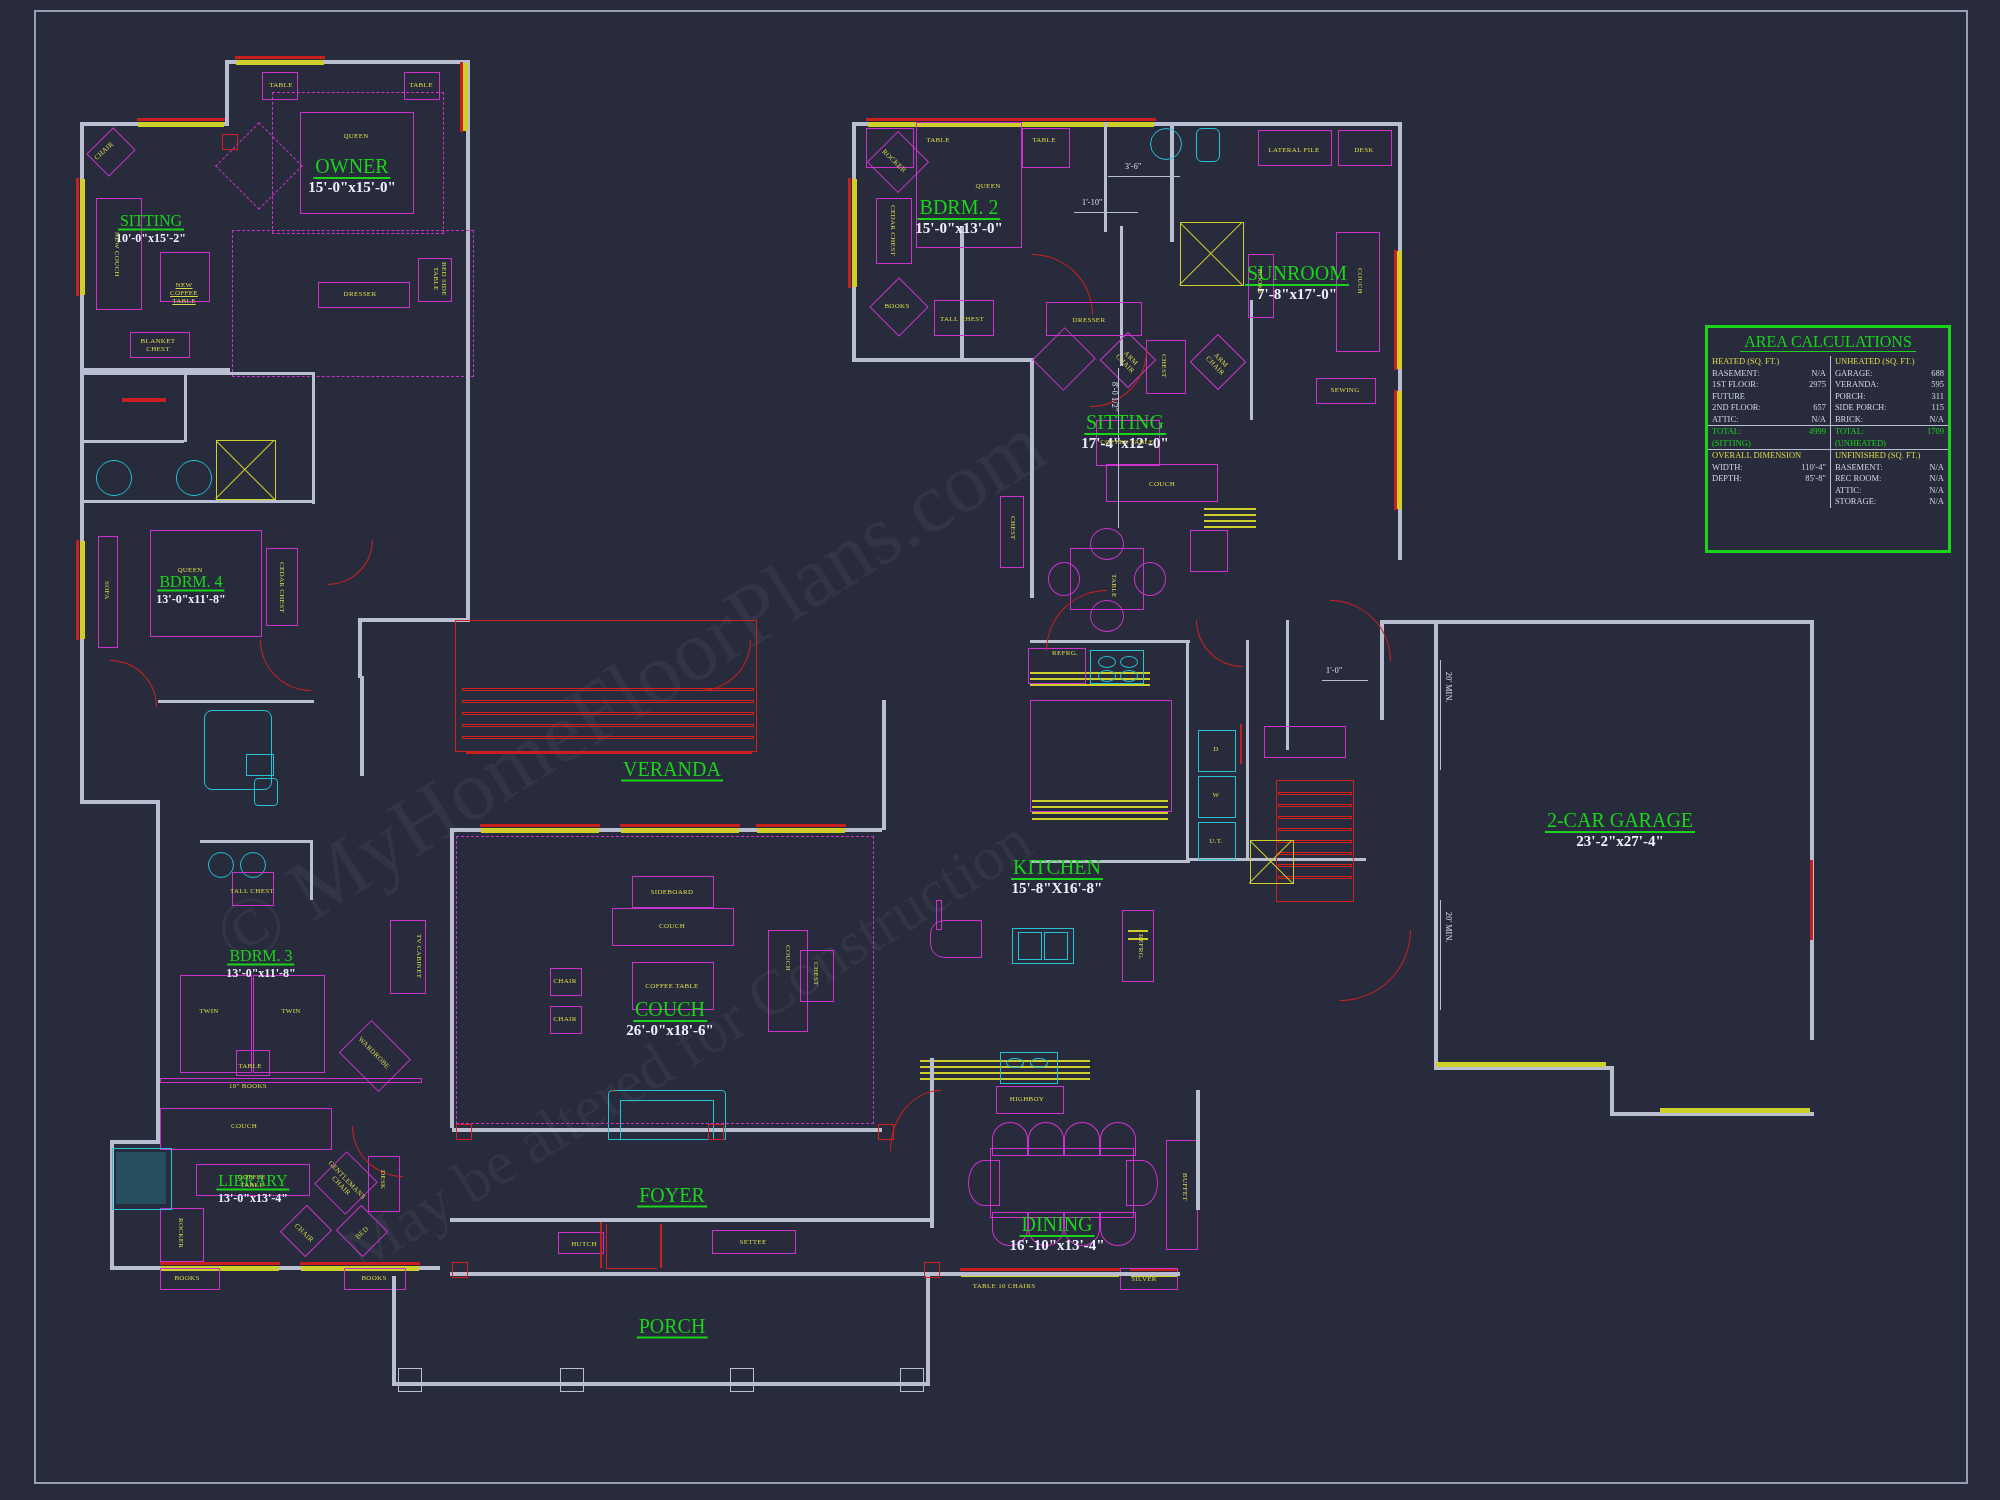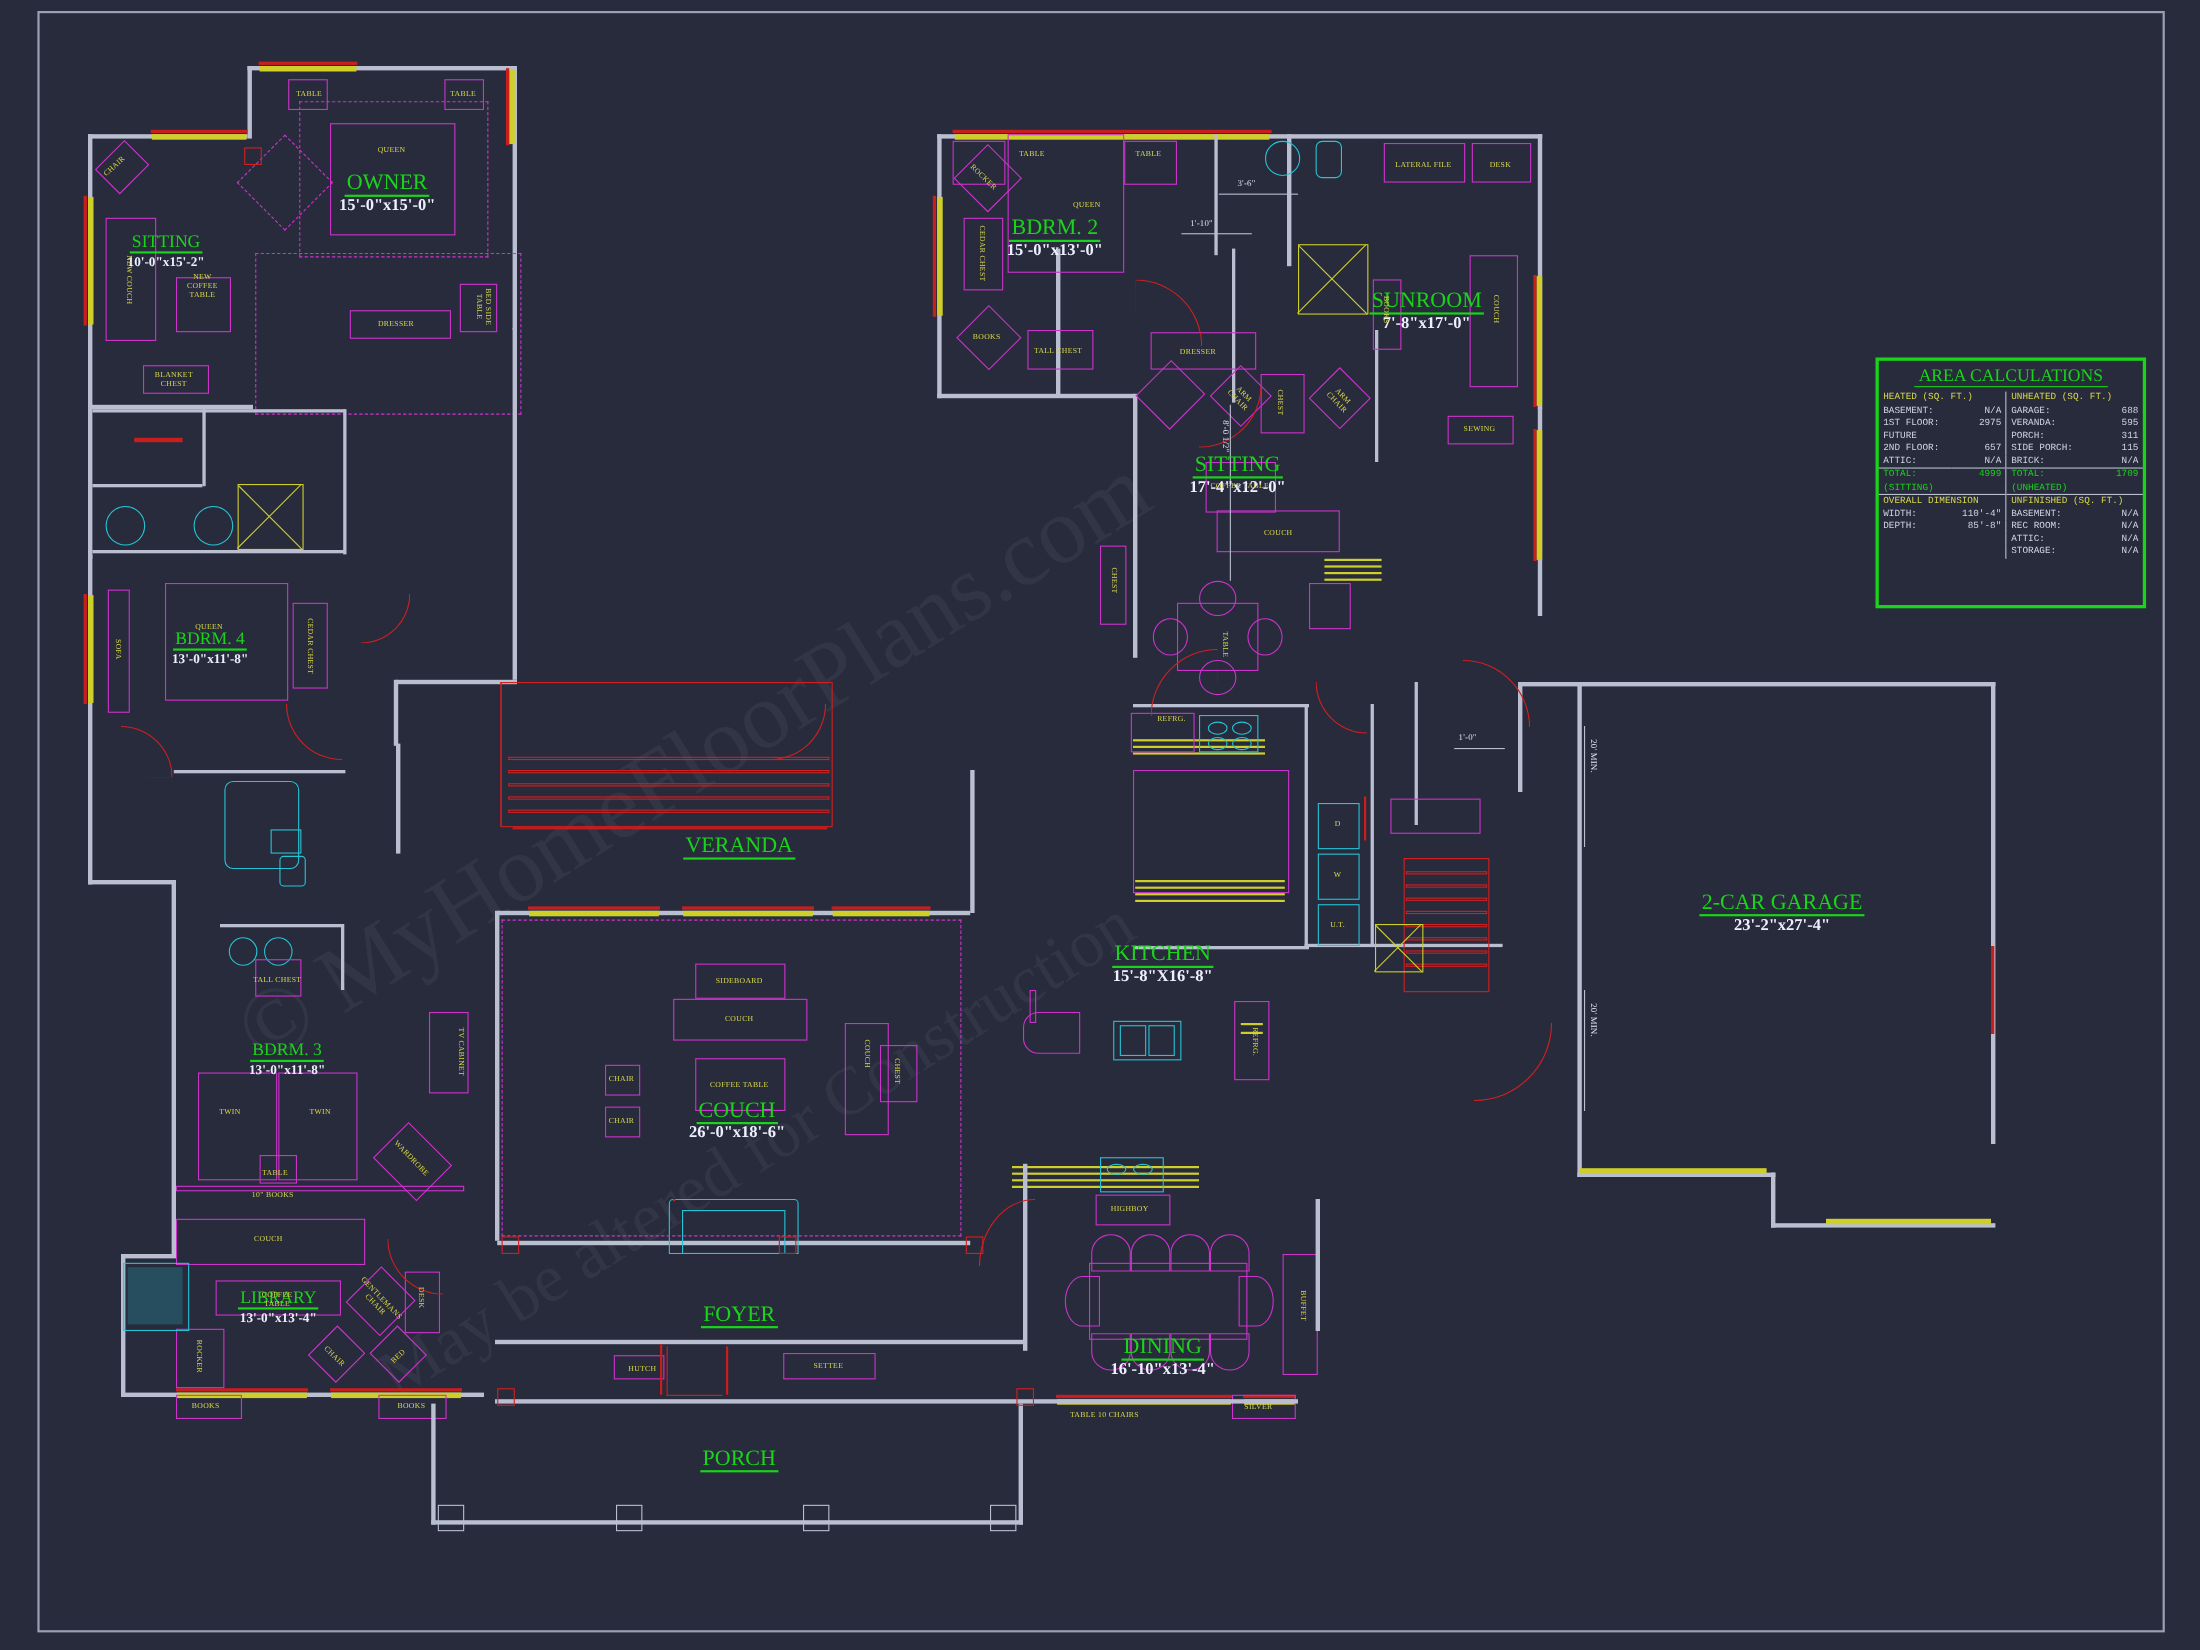--- a/index.html
+++ b/index.html
@@ -49,21 +49,21 @@
   .dimline.v{width:1px;height:auto;}
 
   
   #areabox{position:absolute;left:1705px;top:325px;width:240px;height:222px;
            border:3px solid #19d419;background:transparent;}
   #areabox .ttl{color:#19d419;font-size:16px;text-align:center;margin-top:5px;
        border-bottom:1px solid #19d419;display:inline-block;
        position:relative;left:50%;transform:translateX(-50%);padding:0 4px;}
   .atable{width:100%;border-collapse:collapse;margin-top:4px;}
   .atable td{color:#cfd4e4;font-size:8.5px;padding:0 4px;
-             font-family:Liberation Mono, monospace;line-height:11.5px;margin-left:42px;}
+             font-family:Liberation Serif, serif;line-height:11.5px;margin-left:42px;}
   .atable td.hd{color:#d8d84a;}
   .atable td.num{text-align:right;}
   .atable td.tot{color:#19d419;}
   .atable td.totn{color:#19d419;text-align:right;}
   .vsep{border-left:1px solid #b9bfd1;}
   .hsep{border-top:1px solid #b9bfd1;}
   .midrule{border-top:1px solid #b9bfd1;}
 
   
   #titleblock{position:absolute;left:1540px;top:1170px;width:400px;height:68px;
@@ -489,21 +489,21 @@
     <div class="dim" style="left:1082px;top:198px;">1'-10"</div>
     <div class="dim vert" style="left:1110px;top:382px;">8'-0 1/2"</div>
     <div class="dim" style="left:1326px;top:666px;">1'-0"</div>
     <div class="dim vert" style="left:1444px;top:672px;">20' MIN.</div>
     <div class="dim vert" style="left:1444px;top:912px;">20' MIN.</div>
   </div>
 
   <div>
     <div class="furn nb" style="left:84px;top:140px;width:40px;height:22px;transform:rotate(-42deg);">CHAIR</div>
     <div class="furn nb vert" style="left:100px;top:208px;width:34px;height:92px;">NEW COUCH</div>
-    <div class="furn nb" style="left:162px;top:245px;width:44px;height:30px;">NEW COFFEE TABLE</div>
+    <div class="furn nb" style="left:162px;top:278px;width:44px;height:30px;text-decoration:underline;">NEW COFFEE TABLE</div>
     <div class="furn nb" style="left:130px;top:335px;width:56px;height:20px;">BLANKET CHEST</div>
     <div class="furn nb" style="left:262px;top:75px;width:38px;height:20px;">TABLE</div>
     <div class="furn nb" style="left:402px;top:75px;width:38px;height:20px;">TABLE</div>
     <div class="furn nb" style="left:332px;top:128px;width:48px;height:16px;">QUEEN</div>
     <div class="furn nb" style="left:332px;top:286px;width:56px;height:16px;">DRESSER</div>
     <div class="furn nb vert" style="left:424px;top:258px;width:32px;height:42px;">BED SIDE TABLE</div>
     <div class="furn nb" style="left:166px;top:562px;width:48px;height:16px;">QUEEN</div>
     <div class="furn nb vert" style="left:98px;top:566px;width:18px;height:48px;">SOFA</div>
     <div class="furn nb vert" style="left:266px;top:556px;width:32px;height:62px;">CEDAR CHEST</div>
     <div class="furn nb" style="left:228px;top:880px;width:48px;height:22px;">TALL CHEST</div>

